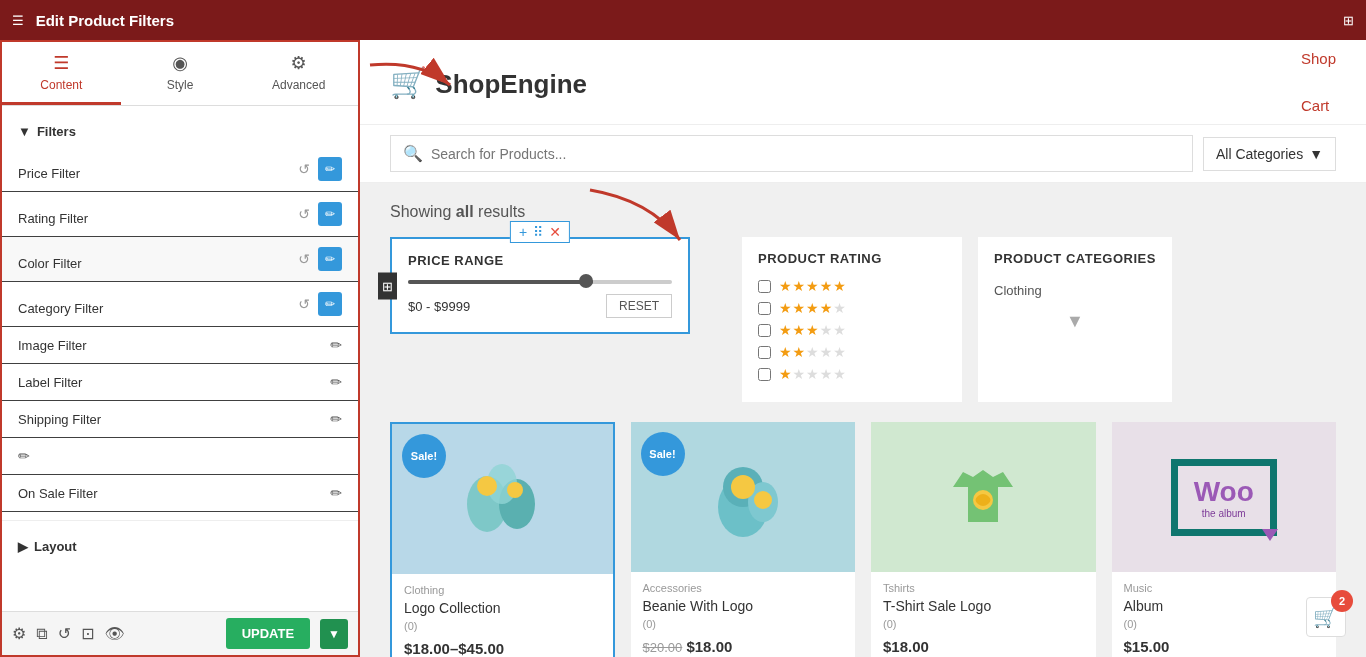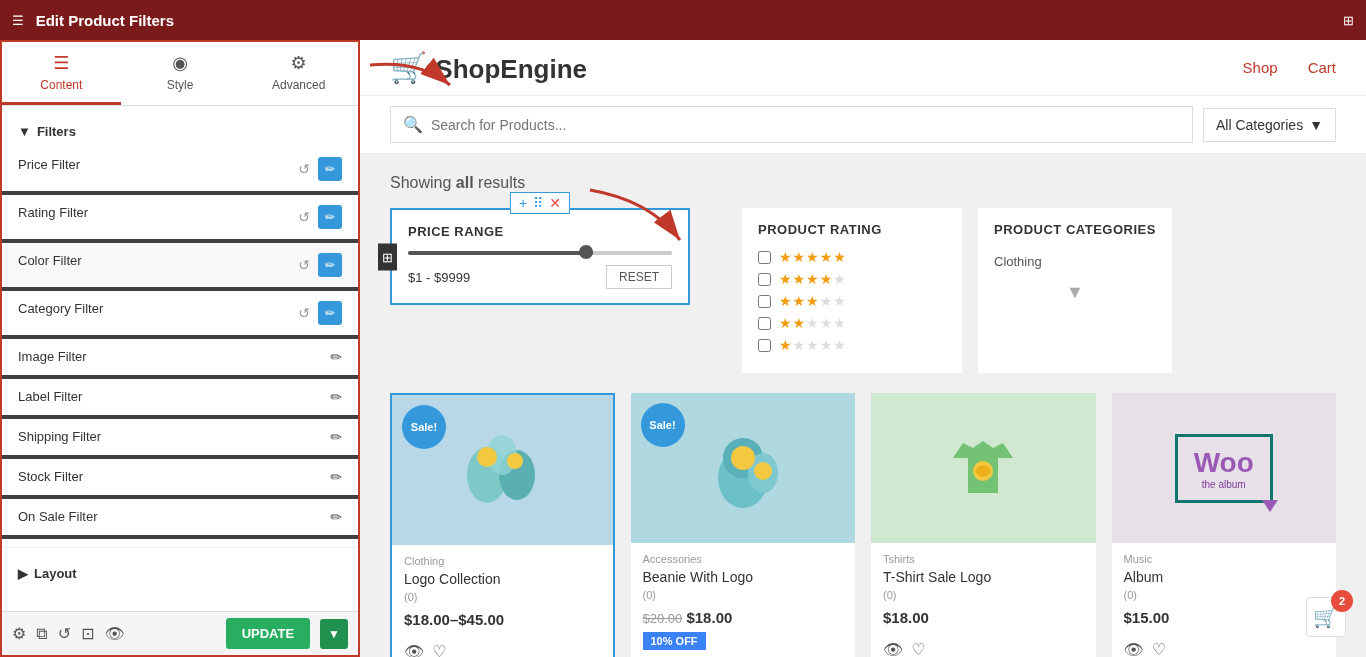--- a/index.html
+++ b/index.html
@@ -65,23 +65,23 @@
       gap: 6px;
       padding: 8px 16px;
       font-weight: bold;
       font-size: 13px;
       color: #333;
       cursor: pointer;
     }
 
     .filter-item {
       display: flex;
-      align-items: flex-start;
+      align-items: flex-end;
       padding: 10px 16px;
-      border-bottom: 4px solid #404040;
+      border-bottom: 1px solid #404040;
       cursor: pointer;
     }
     .filter-label { flex: 1; color: #333; font-size: 13px; }
     .filter-actions { display: flex; align-items: center; gap: 8px; }
     .filter-actions .reset-icon { color: #999; font-size: 14px; cursor: pointer; }
     .filter-actions .edit-icon {
       color: white;
       background: #3498db;
       border: none;
       border-radius: 3px;
@@ -159,21 +159,21 @@
     .shop-header {
       background: white;
       display: flex;
       align-items: center;
       padding: 10px 30px;
       gap: 20px;
       border-bottom: 1px solid #eee;
     }
     .shop-logo { display: flex; align-items: flex-end; gap: 8px; font-size: 26px; font-weight: bold; color: #333; }
     .shop-logo-icon { font-size: 30px; color: #3498db; }
-    .shop-nav { margin-left: auto; display: flex; gap: 30px; }
+    .shop-nav { margin-left: auto; display: flex; gap: 30px; flex-direction: column; }
     .shop-nav a { text-decoration: none; color: #c0392b; font-size: 15px; }
 
     
     .search-bar {
       background: white;
       display: flex;
       align-items: center;
       padding: 10px 30px;
       gap: 10px;
       border-bottom: 1px solid #eee;
@@ -317,21 +317,21 @@
     .woo-product {
       background: #e8e0e8;
       display: flex;
       flex-direction: column;
       align-items: center;
       justify-content: center;
       height: 150px;
       width: 100%;
     }
     .woo-box {
-      border: 3px solid #0f766e;
+      border: 7px solid #0f766e;
       padding: 10px 16px;
       text-align: center;
       position: relative;
     }
     .woo-text { font-size: 28px; font-weight: bold; color: #9b59b6; }
     .woo-subtext { font-size: 10px; color: #7d3c98; }
     .woo-speech-bubble {
       position: absolute;
       bottom: -12px;
       right: -8px;
@@ -457,21 +457,20 @@
           <span class="edit-icon-plain">✏</span>
         </div>
       </div>
       <div class="filter-item">
         <span class="filter-label">Shipping Filter</span>
         <div class="filter-actions">
           <span class="edit-icon-plain">✏</span>
         </div>
       </div>
       <div class="filter-item">
-        <span class="filter-label">Stock Filter</span>
         <div class="filter-actions">
           <span class="edit-icon-plain">✏</span>
         </div>
       </div>
       <div class="filter-item">
         <span class="filter-label">On Sale Filter</span>
         <div class="filter-actions">
           <span class="edit-icon-plain">✏</span>
         </div>
       </div>
@@ -533,21 +532,21 @@
               <span style="color:#3498db; font-size:14px; cursor:move;">⠿</span>
               <span style="color:#e74c3c; font-size:14px; cursor:pointer;">✕</span>
             </div>
             <div style="position:absolute; left:-14px; top:50%; transform:translateY(-50%); background:#333; color:white; padding:6px 4px; cursor:pointer;">⊞</div>
             <div class="widget-title">PRICE RANGE</div>
             <div class="price-slider">
               <div class="price-slider-fill"></div>
               <div class="price-slider-thumb"></div>
             </div>
             <div class="price-range-footer">
-              <span class="price-range-text">$1 - $9999</span>
+              <span class="price-range-text">$0 - $9999</span>
               <button class="reset-btn">RESET</button>
             </div>
           </div>
         </div>
 
         <div class="rating-widget" style="min-width:220px; margin-right:16px;margin-left:36px;">
           <div class="widget-title">PRODUCT RATING</div>
           <div class="rating-row">
             <input type="checkbox" style="">
             <span class="stars">★★★★★</span>

